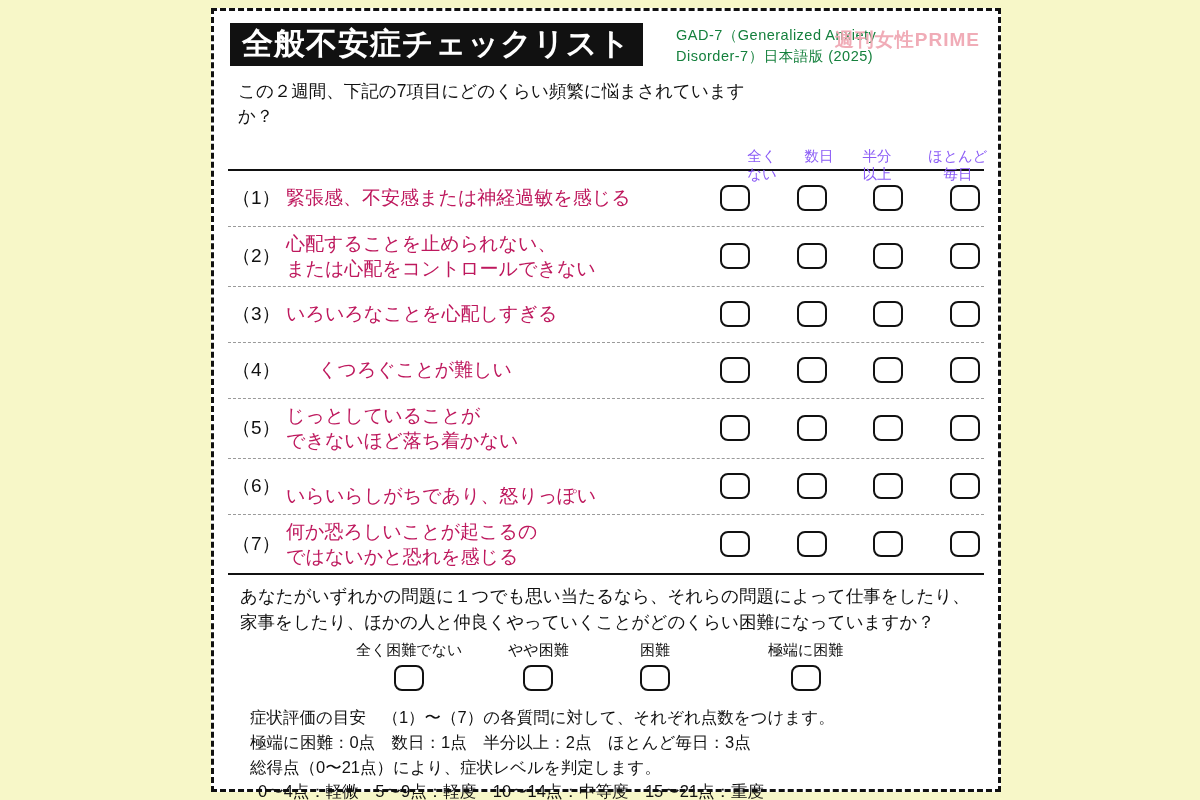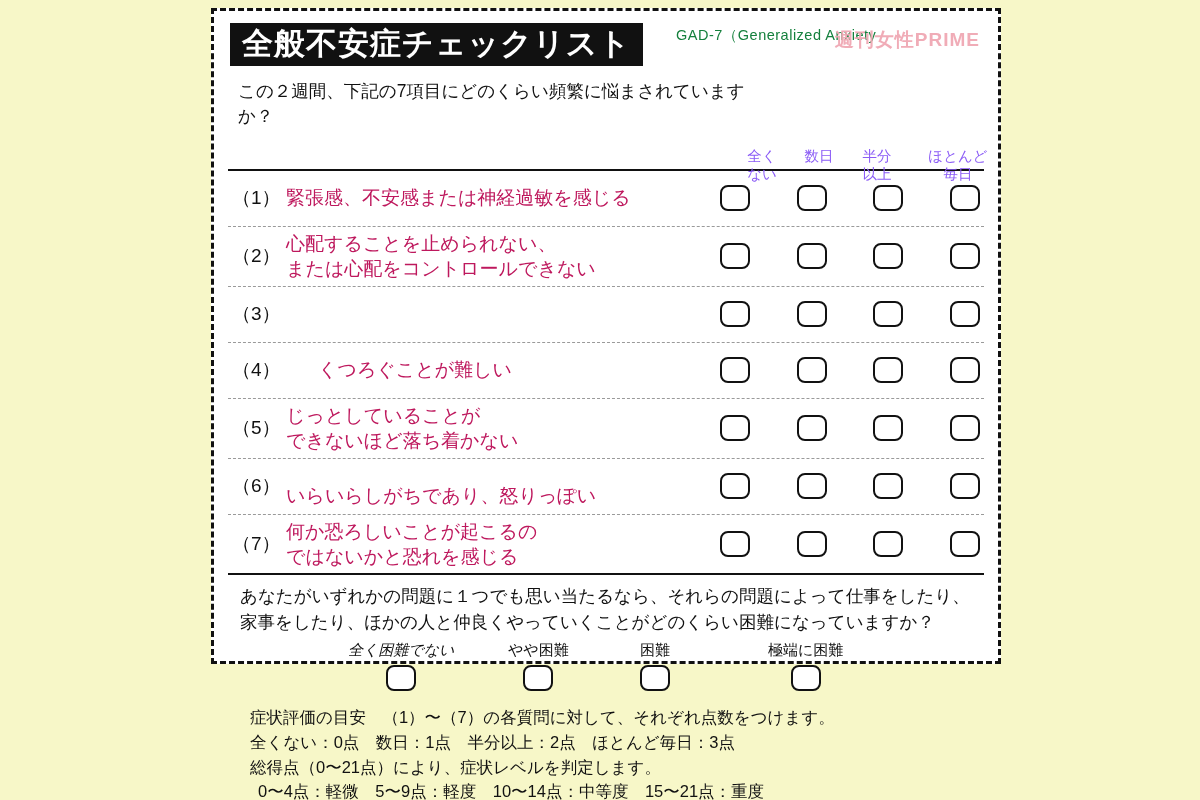--- a/index.html
+++ b/index.html
@@ -18,21 +18,21 @@
     width: 1200px;
     height: 800px;
     background: #f7f7c8;
   }
   
   .card {
     position: absolute;
     left: 211px;
     top: 8px;
     width: 790px;
-    height: 656px;
+    height: 784px;
     background: #ffffff;
     border: 3px dashed #111;
     box-sizing: border-box;
     padding: 10px 14px 6px 14px;
   }
   .header {
     position: relative;
     height: 54px;
   }
   .title-banner {
@@ -170,20 +170,21 @@
 </head>
 <body>
 
 <div id="page">
   <div class="card">
 
     <div class="header">
       <div class="title-banner">全般不安症チェックリスト</div>
       <div class="header-sub">
         <div>GAD-7（Generalized Anxiety</div>
+        <div>Disorder-7）日本語版 (2025)</div>
       </div>
       <div class="watermark">週刊女性PRIME</div>
     </div>
 
     <div style="position:relative;">
       <div class="intro">この２週間、下記の7項目にどのくらい頻繁に悩まされていますか？</div>
 
       <div class="opt-head" style="left:504px;">
         <div>全く</div>
         <div>ない</div>
@@ -222,20 +223,21 @@
         <div class="boxes">
           <div class="cbox"></div>
           <div class="cbox"></div>
           <div class="cbox"></div>
           <div class="cbox"></div>
         </div>
       </div>
 
       <div class="q-row">
         <div class="q-num">（3）</div>
+        <div class="q-text" style="white-space:pre-line;">いろいろなことを心配しすぎる</div>
         <div class="boxes">
           <div class="cbox"></div>
           <div class="cbox"></div>
           <div class="cbox"></div>
           <div class="cbox"></div>
         </div>
       </div>
 
       <div class="q-row">
         <div class="q-num">（4）</div>
@@ -281,39 +283,39 @@
           <div class="cbox"></div>
           <div class="cbox"></div>
         </div>
       </div>
 
     </div>
 
     <div class="para">あなたがいずれかの問題に１つでも思い当たるなら、それらの問題によって仕事をしたり、家事をしたり、ほかの人と仲良くやっていくことがどのくらい困難になっていますか？</div>
 
     <div class="diff-row">
-      <div class="diff-item" style="left:120px;top:0;font-style:italic;">
+      <div class="diff-item" style="left:128px;top:0;">
         <span class="lbl">全く困難でない</span>
         <span class="cbox" style="display:block;"></span>
       </div>
       <div class="diff-item" style="left:280px;top:0;">
         <span class="lbl">やや困難</span>
         <span class="cbox" style="display:block;"></span>
       </div>
       <div class="diff-item" style="left:412px;top:0;">
         <span class="lbl">困難</span>
         <span class="cbox" style="display:block;"></span>
       </div>
       <div class="diff-item" style="left:540px;top:0;">
         <span class="lbl">極端に困難</span>
         <span class="cbox" style="display:block;"></span>
       </div>
     </div>
 
     <div class="notes">
       <div class="ln">症状評価の目安　（1）〜（7）の各質問に対して、それぞれ点数をつけます。</div>
-      <div class="ln">全くない：0点　数日：1点　半分以上：2点　ほとんど毎日：3点</div>
+      <div class="ln">極端に困難：0点　数日：1点　半分以上：2点　ほとんど毎日：3点</div>
       <div class="ln">総得点（0〜21点）により、症状レベルを判定します。</div>
       <div class="ln" style="padding-left:8px;">0〜4点：軽微　5〜9点：軽度　10〜14点：中等度　15〜21点：重度</div>
     </div>
 
   </div>
 </div>
 
 </body></html>

